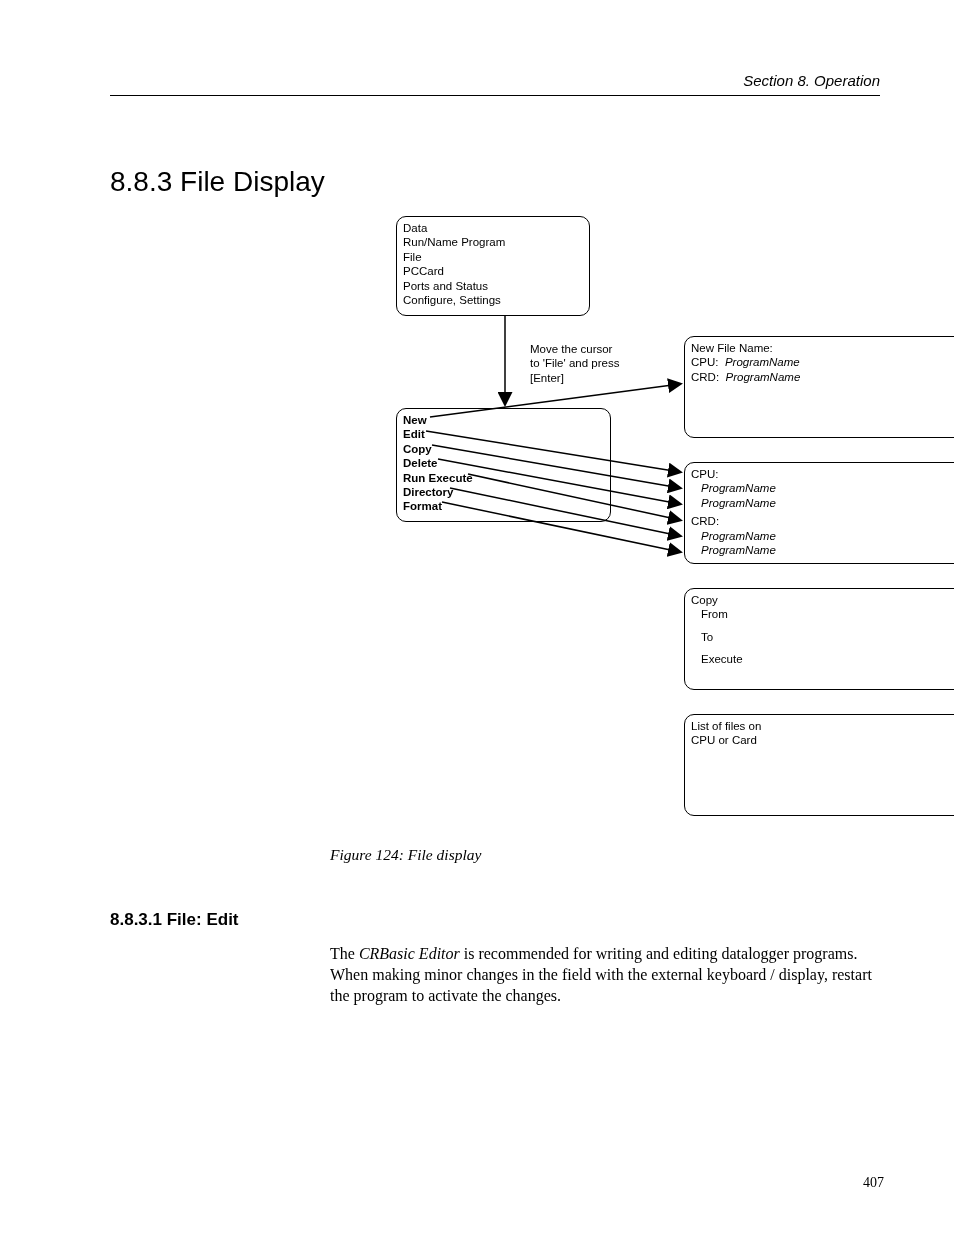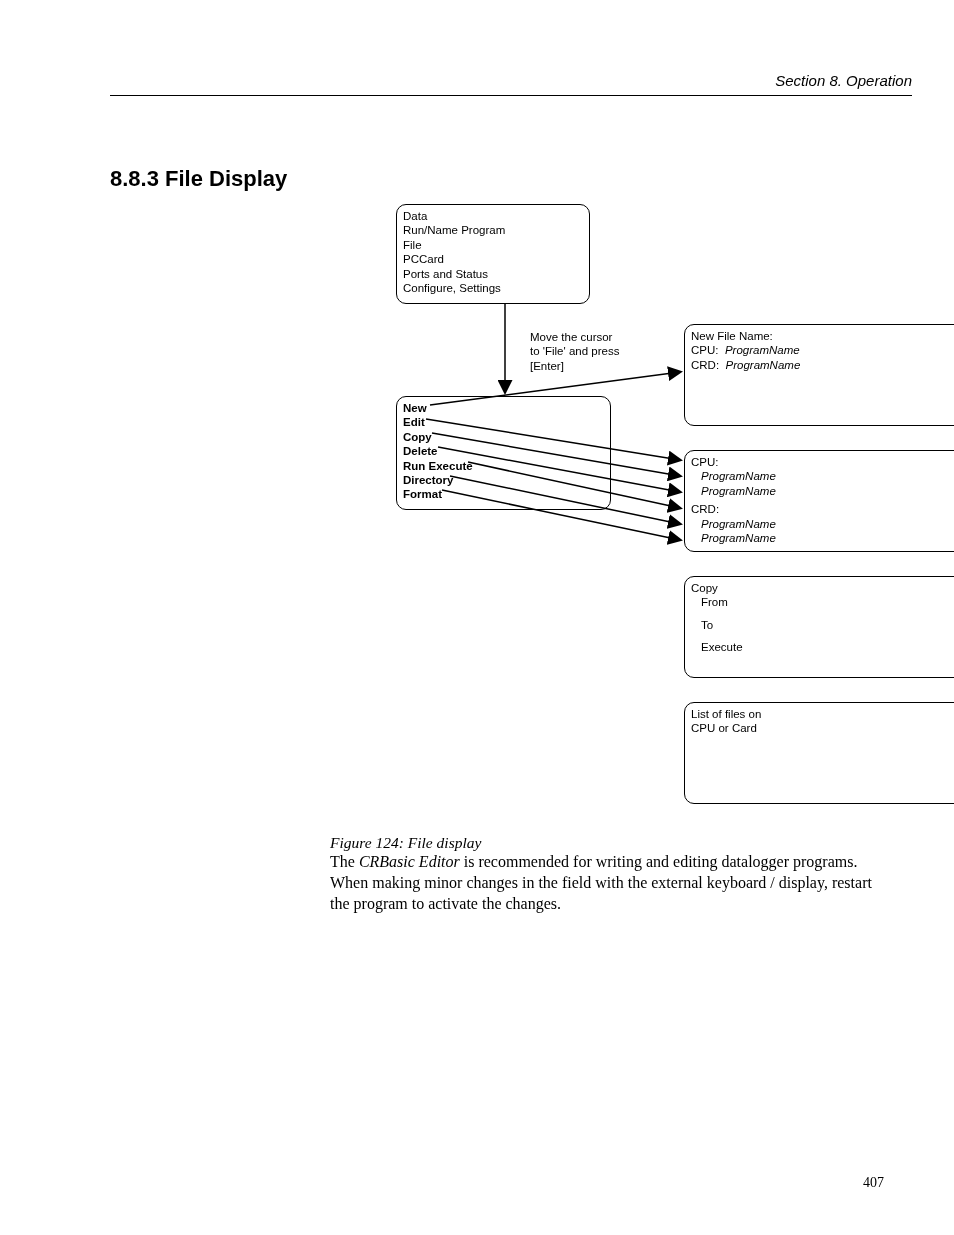--- a/index.html
+++ b/index.html
@@ -7,38 +7,38 @@
     width: 954px;
     height: 1235px;
     background: #fff;
     font-family: "Times New Roman", Times, serif;
     color: #000;
     position: relative;
   }
   .page {
     position: absolute;
     top: 0; left: 0; right: 0; bottom: 0;
-    padding: 72px 42px 60px 70px;
+    padding: 72px 74px 60px 70px;
   }
   .running-header {
     text-align: right;
     font-style: italic;
     font-family: Arial, Helvetica, sans-serif;
     font-size: 15px;
     padding-bottom: 6px;
     border-bottom: 1.5px solid #000;
     margin-left: 40px;
     margin-bottom: 70px;
   }
   .section-heading {
     font-family: Arial, Helvetica, sans-serif;
-    font-weight: bold;
-    font-size: 22px;
+    font-weight: normal;
+    font-size: 28px;
     margin-left: 40px;
-    margin-bottom: 12px;
+    margin-bottom: 18px;
   }
   .subsection-heading {
     font-family: Arial, Helvetica, sans-serif;
     font-weight: bold;
     font-size: 17px;
     margin-left: 40px;
     margin-top: 46px;
     margin-bottom: 14px;
   }
   .diagram-container {
@@ -192,20 +192,24 @@
 
       <path d="M 670 160 L 690 160 L 690 550 L 674 550" fill="none" stroke="#000" stroke-width="1.5" marker-end="url(#ah)"></path>
     </svg>
 
   </div>
 
   <div class="caption">
     <span>Figure 124: File display</span>
   </div>
 
+  <h3 class="subsection-heading">
+    <span>8.8.3.1</span>
+    <span>File: Edit</span>
+  </h3>
 
   <p class="body-text">
     <span>The </span><span class="ital">CRBasic Editor</span><span> is recommended for writing and editing datalogger programs. When making minor changes in the field with the external keyboard / display, restart the program to activate the changes.</span>
   </p>
 
   <div class="page-number">
     <span>407</span>
   </div>
 
 </div>

